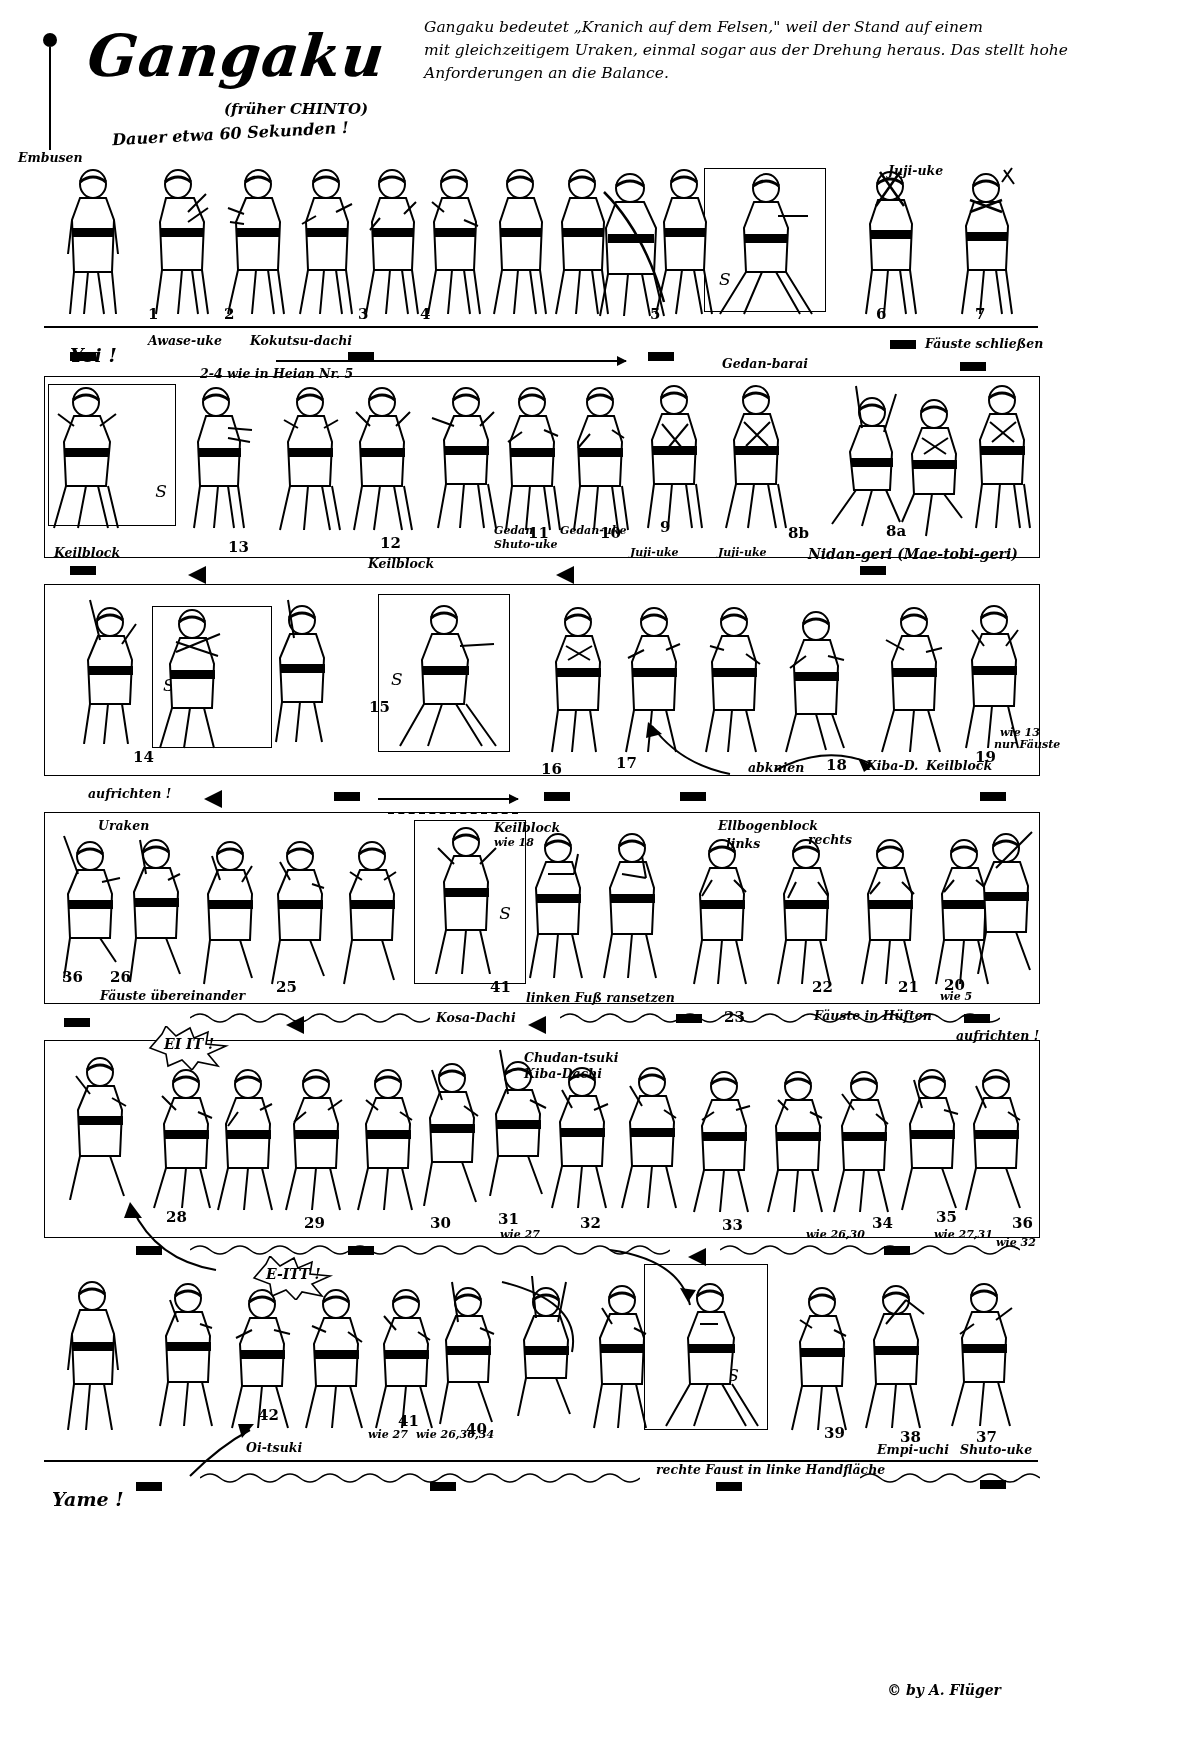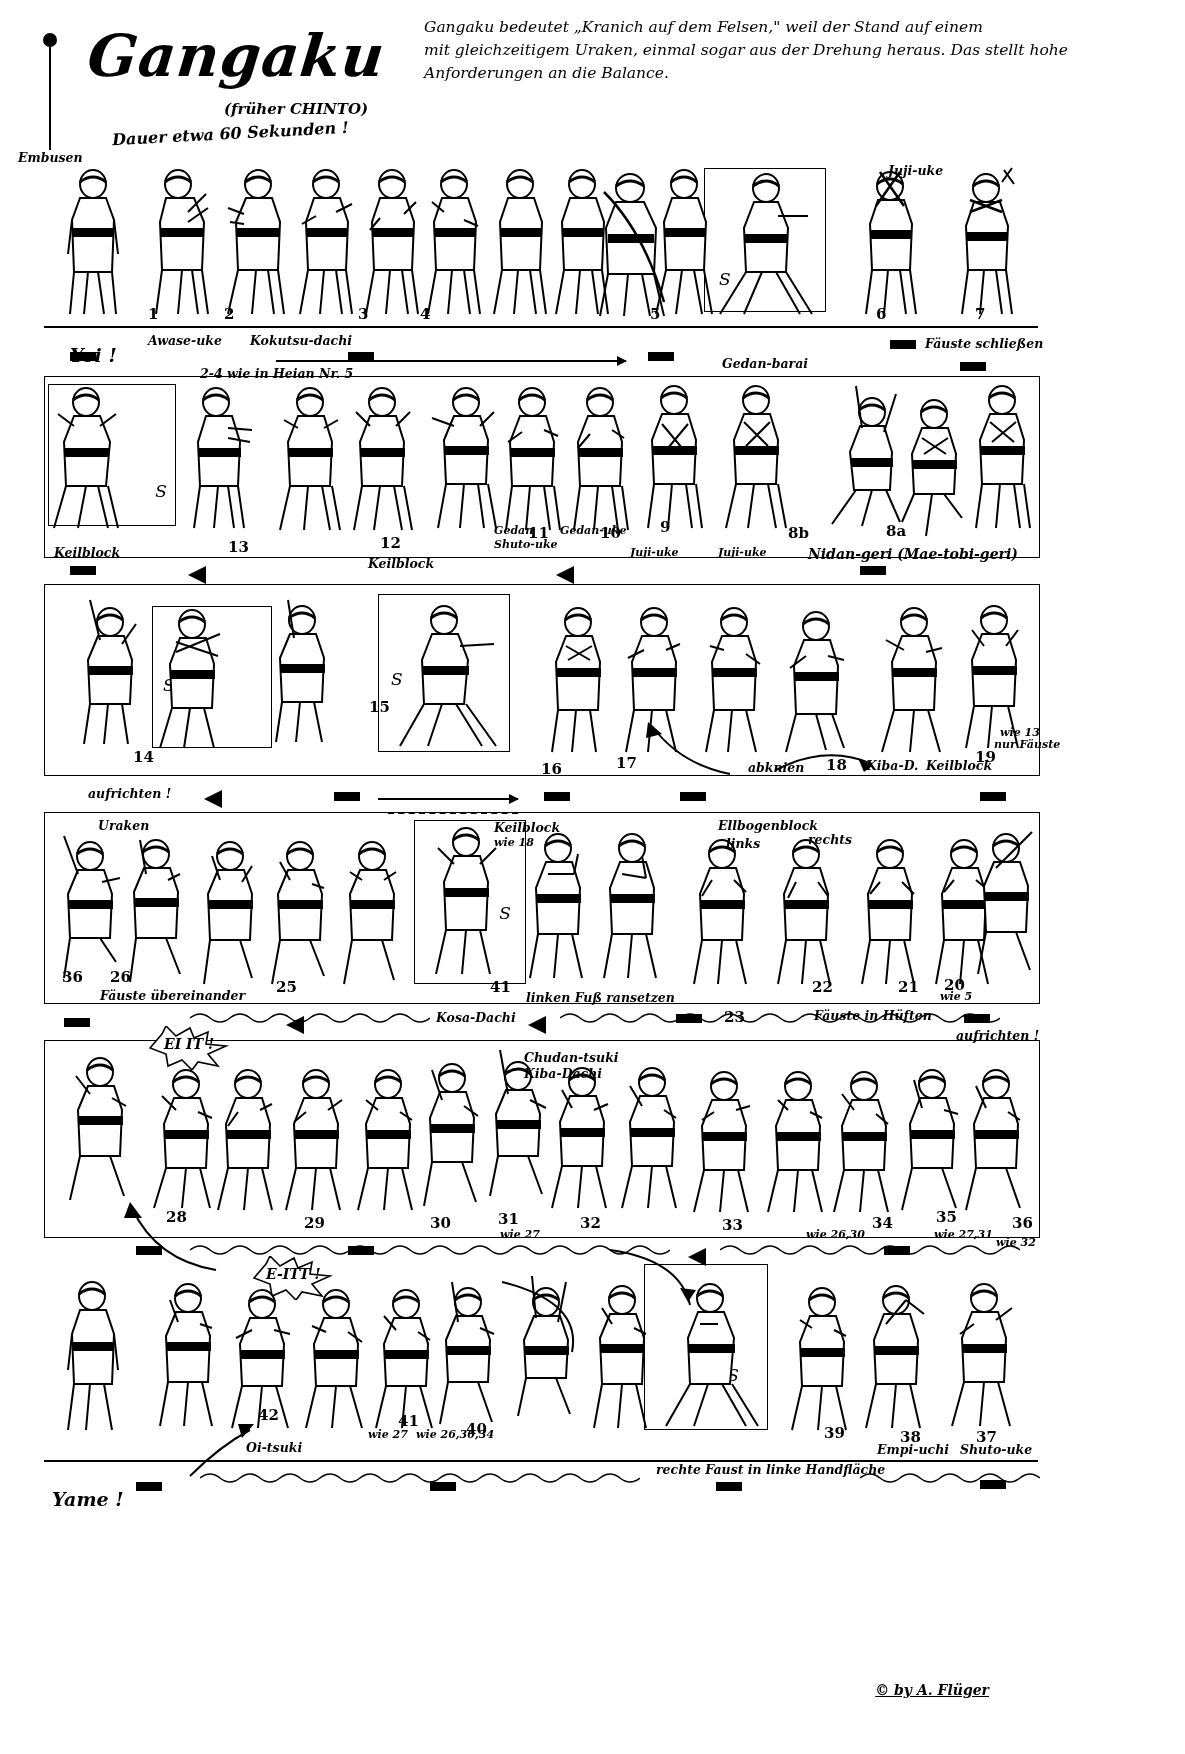--- a/index.html
+++ b/index.html
@@ -46,21 +46,21 @@
          border-left:10px solid #000;}
   .dashline{position:absolute;height:0;border-top:2px dashed #000;}
 
   .wavy{position:absolute;height:14px;}
   .sbox{position:absolute;border:1.5px solid #000;}
   .sbox .s{position:absolute;right:6px;bottom:4px;font-family:"DejaVu Serif",serif;
            font-style:italic;font-size:17px;}
 
   .bubble{position:absolute;font-family:"DejaVu Serif",serif;font-weight:700;
           font-style:italic;font-size:14px;}
-  .copyright{position:absolute;right:196px;bottom:56px;font-size:14px;text-decoration:underline;}
+  .copyright{position:absolute;right:184px;bottom:56px;font-size:14px;}
   .yoi{position:absolute;font-family:"DejaVu Serif",serif;font-style:italic;font-size:19px;}
   .baseline{position:absolute;height:1.6px;background:#000;}
 </style>
 </head>
 <body>
 
 <div class="sheet">
 
   <div class="title hand">Gangaku</div>
   <div class="subtitle hand">(früher CHINTO)</div>

